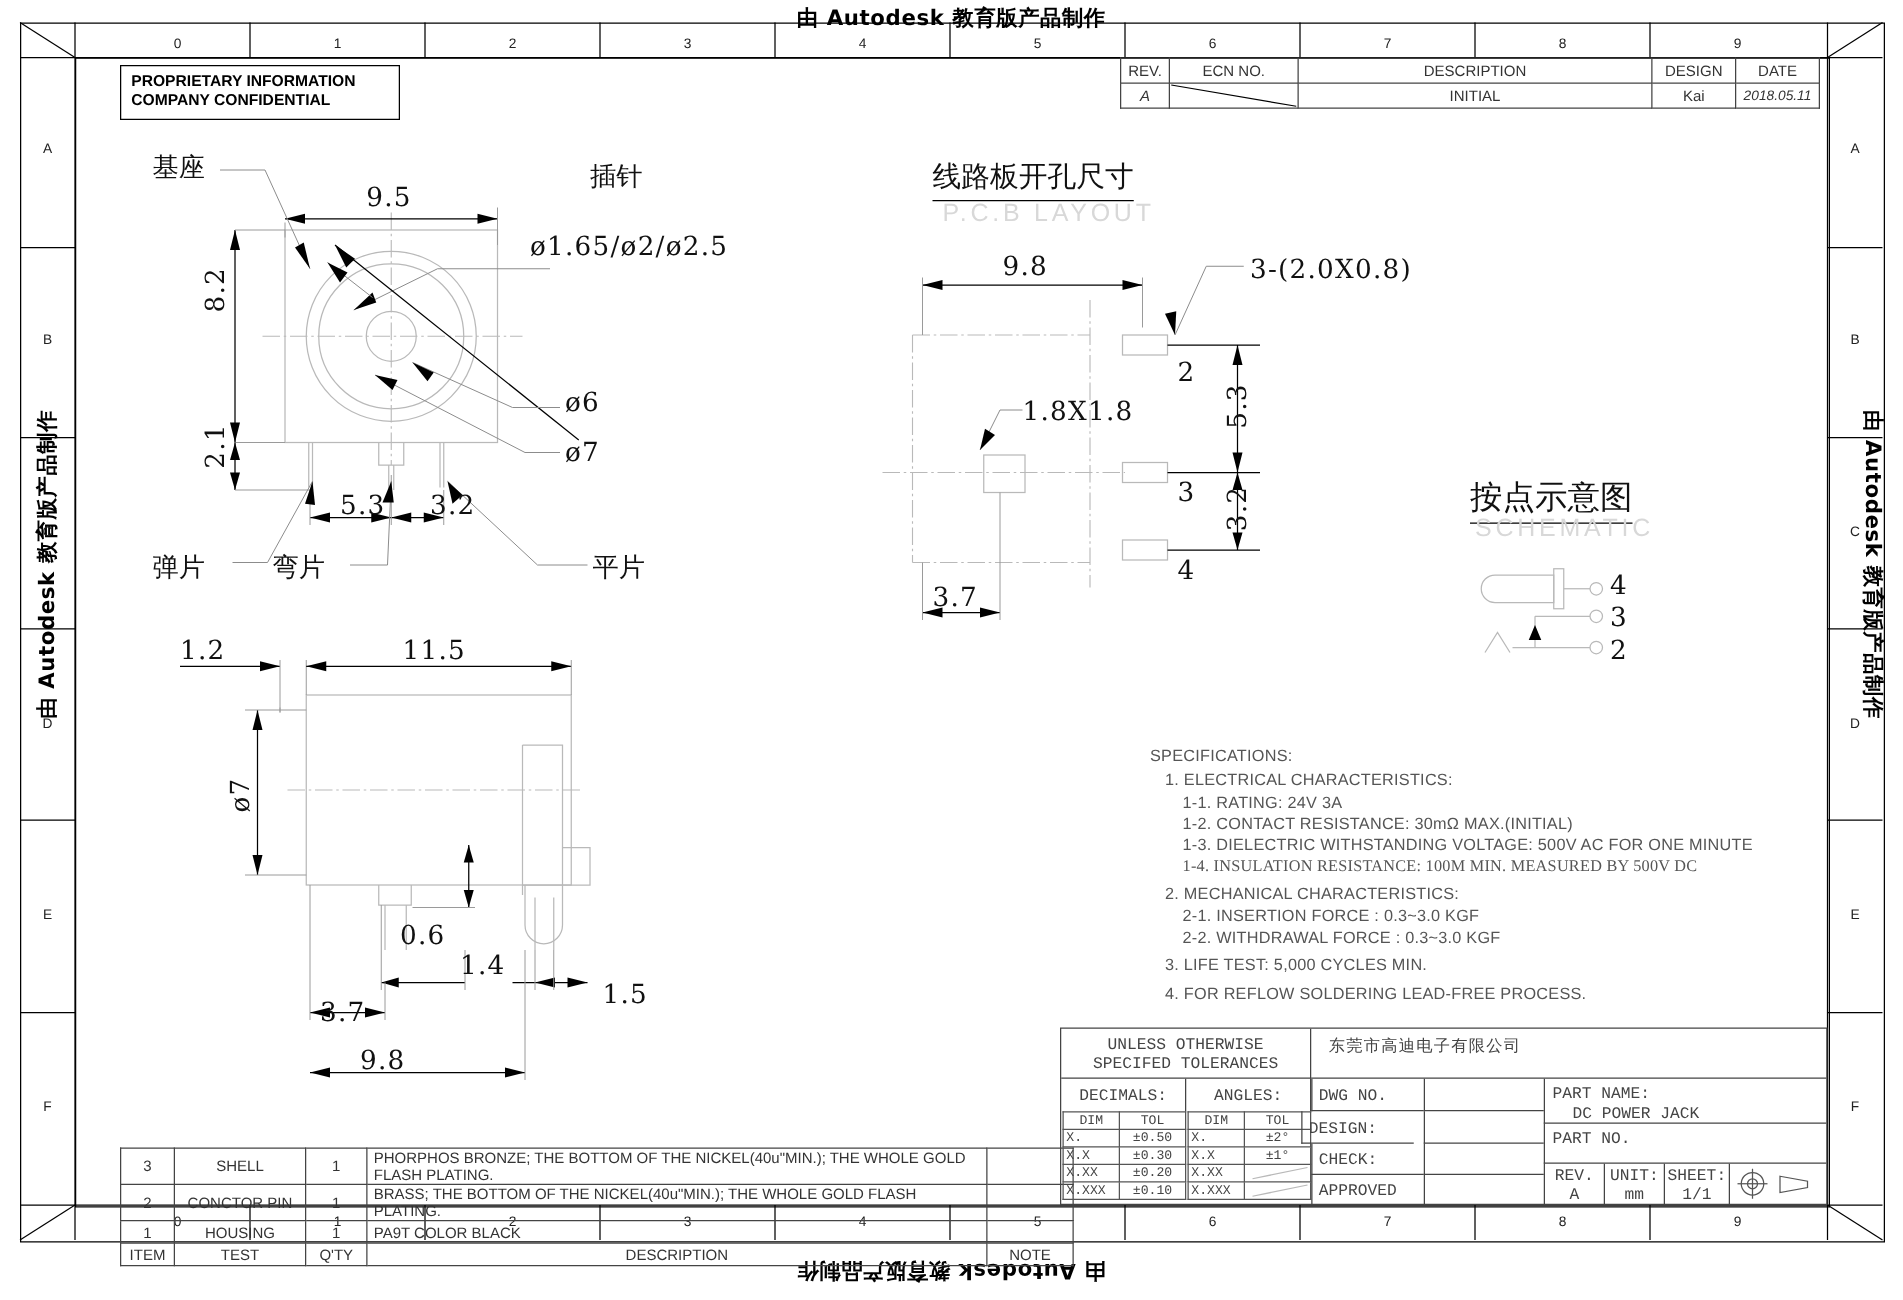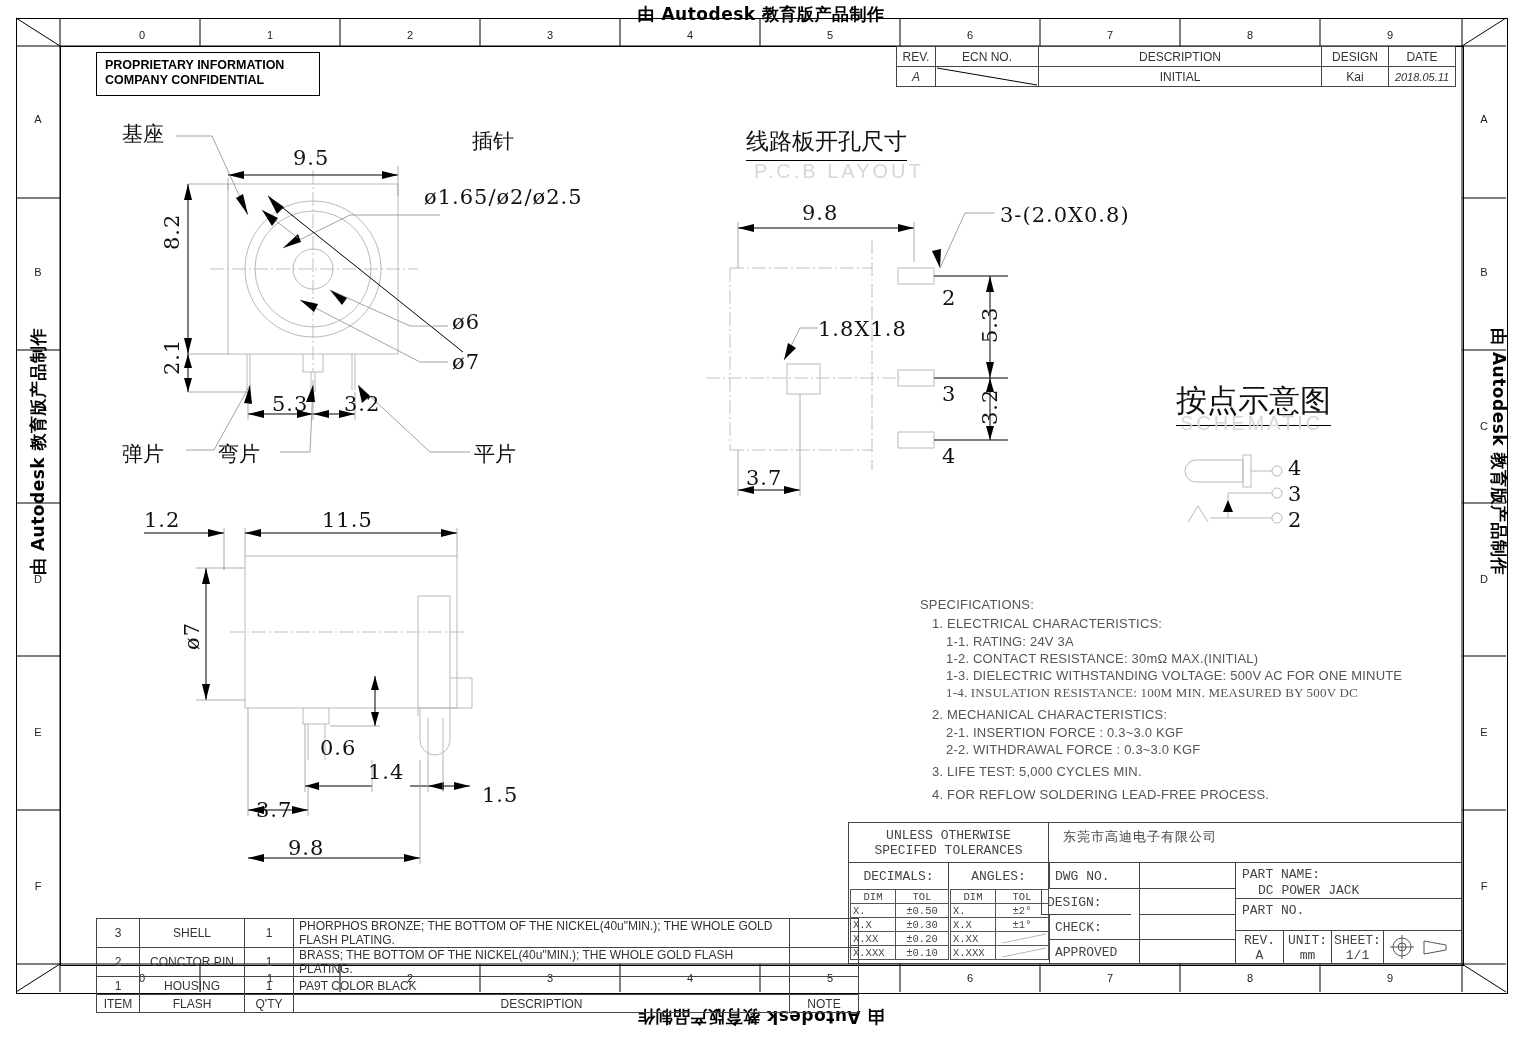--- a/index.html
+++ b/index.html
@@ -422,21 +422,21 @@
 <div class="dim" style="left:802px;top:201px;">9.8</div>
 <div class="dim" style="left:1000px;top:203px;">3-(2.0X0.8)</div>
 <div class="dim" style="left:818px;top:317px;">1.8X1.8</div>
 <div class="dim" style="left:942px;top:286px;">2</div>
 <div class="dim" style="left:942px;top:382px;">3</div>
 <div class="dim" style="left:942px;top:444px;">4</div>
 <div class="dim" style="left:978px;top:343px;transform:rotate(-90deg);transform-origin:left top;">5.3</div>
 <div class="dim" style="left:978px;top:425px;transform:rotate(-90deg);transform-origin:left top;">3.2</div>
 <div class="dim" style="left:746px;top:466px;">3.7</div>
 
-<div class="cn" style="left:1176px;top:380px;font-size:31px;border-bottom:1.2px solid #000;padding-bottom:3px;">按点示意图</div>
+<div class="cn" style="left:1176px;top:380px;font-size:26px;border-bottom:1.2px solid #000;padding-bottom:3px;">按点示意图</div>
 <div class="lbl-gray" style="left:1180px;top:412px;">SCHEMATIC</div>
 
 <svg width="1522" height="1040">
 
   <path d="M1196 460 a11 11 0 0 0 0 22 h47 v-22 z" class="lt"></path>
   <rect x="1243" y="455" width="8" height="32" class="lt"></rect>
   <line x1="1251" y1="471" x2="1272" y2="471" class="lt"></line>
   <circle cx="1277" cy="471" r="5" class="lt"></circle>
 
   <line x1="1228" y1="493" x2="1272" y2="493" class="lt"></line>
@@ -484,21 +484,21 @@
   </tr>
   <tr>
     <td>1</td>
     <td>HOUSING</td>
     <td>1</td>
     <td class="l">PA9T   COLOR BLACK</td>
     <td></td>
   </tr>
   <tr>
     <td>ITEM</td>
-    <td>FLASH</td>
+    <td>TEST</td>
     <td>Q'TY</td>
     <td>DESCRIPTION</td>
     <td>NOTE</td>
   </tr>
 </tbody>
   </table>
 
 <div class="tb">
 
   <div class="cell bb br" style="left:0;top:0;width:200px;height:40px;padding-top:5px;text-align:center;line-height:15px;">

